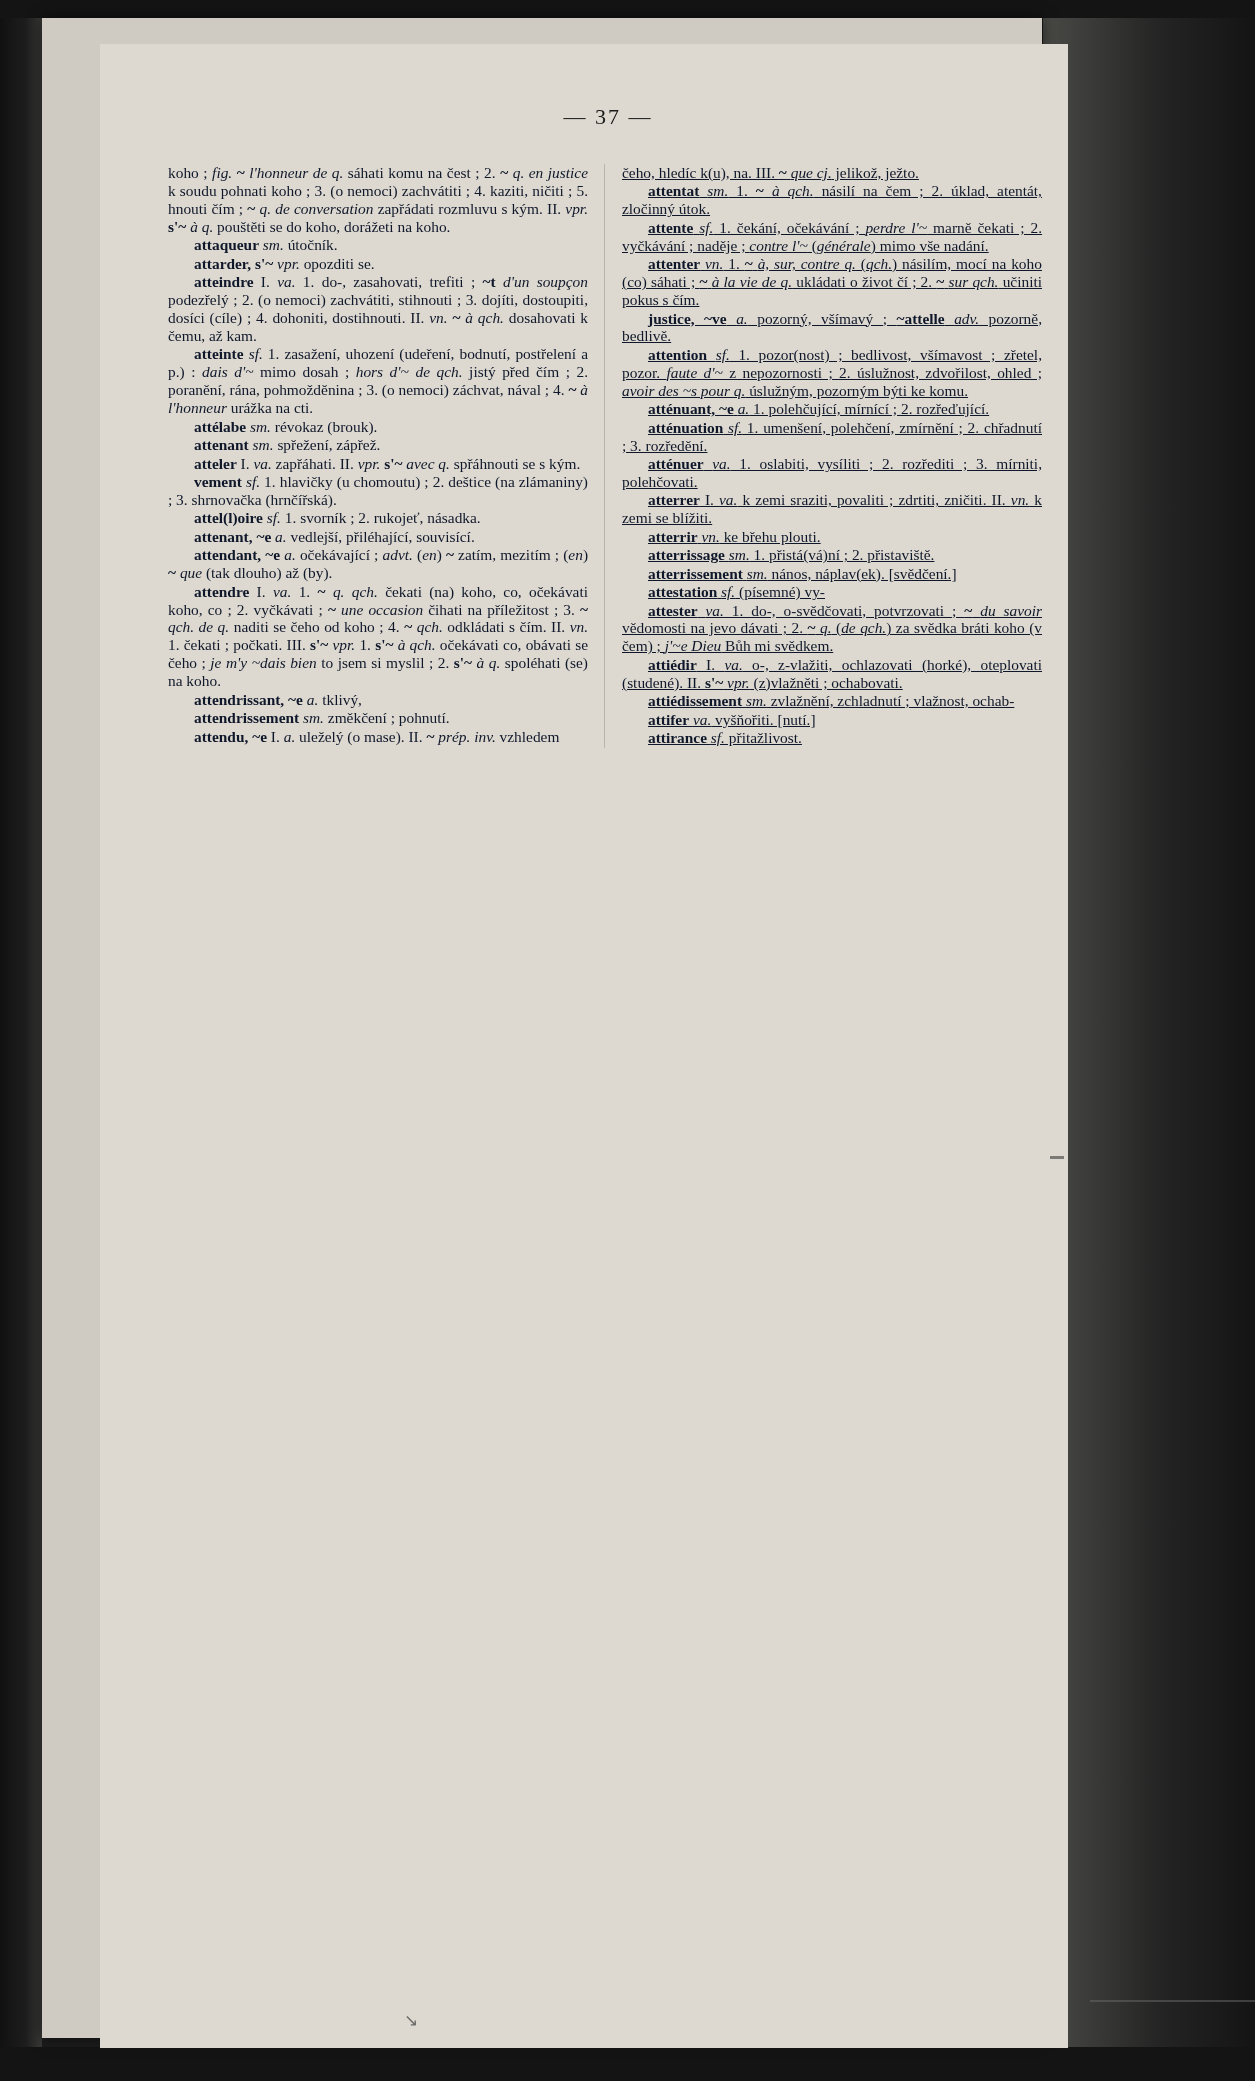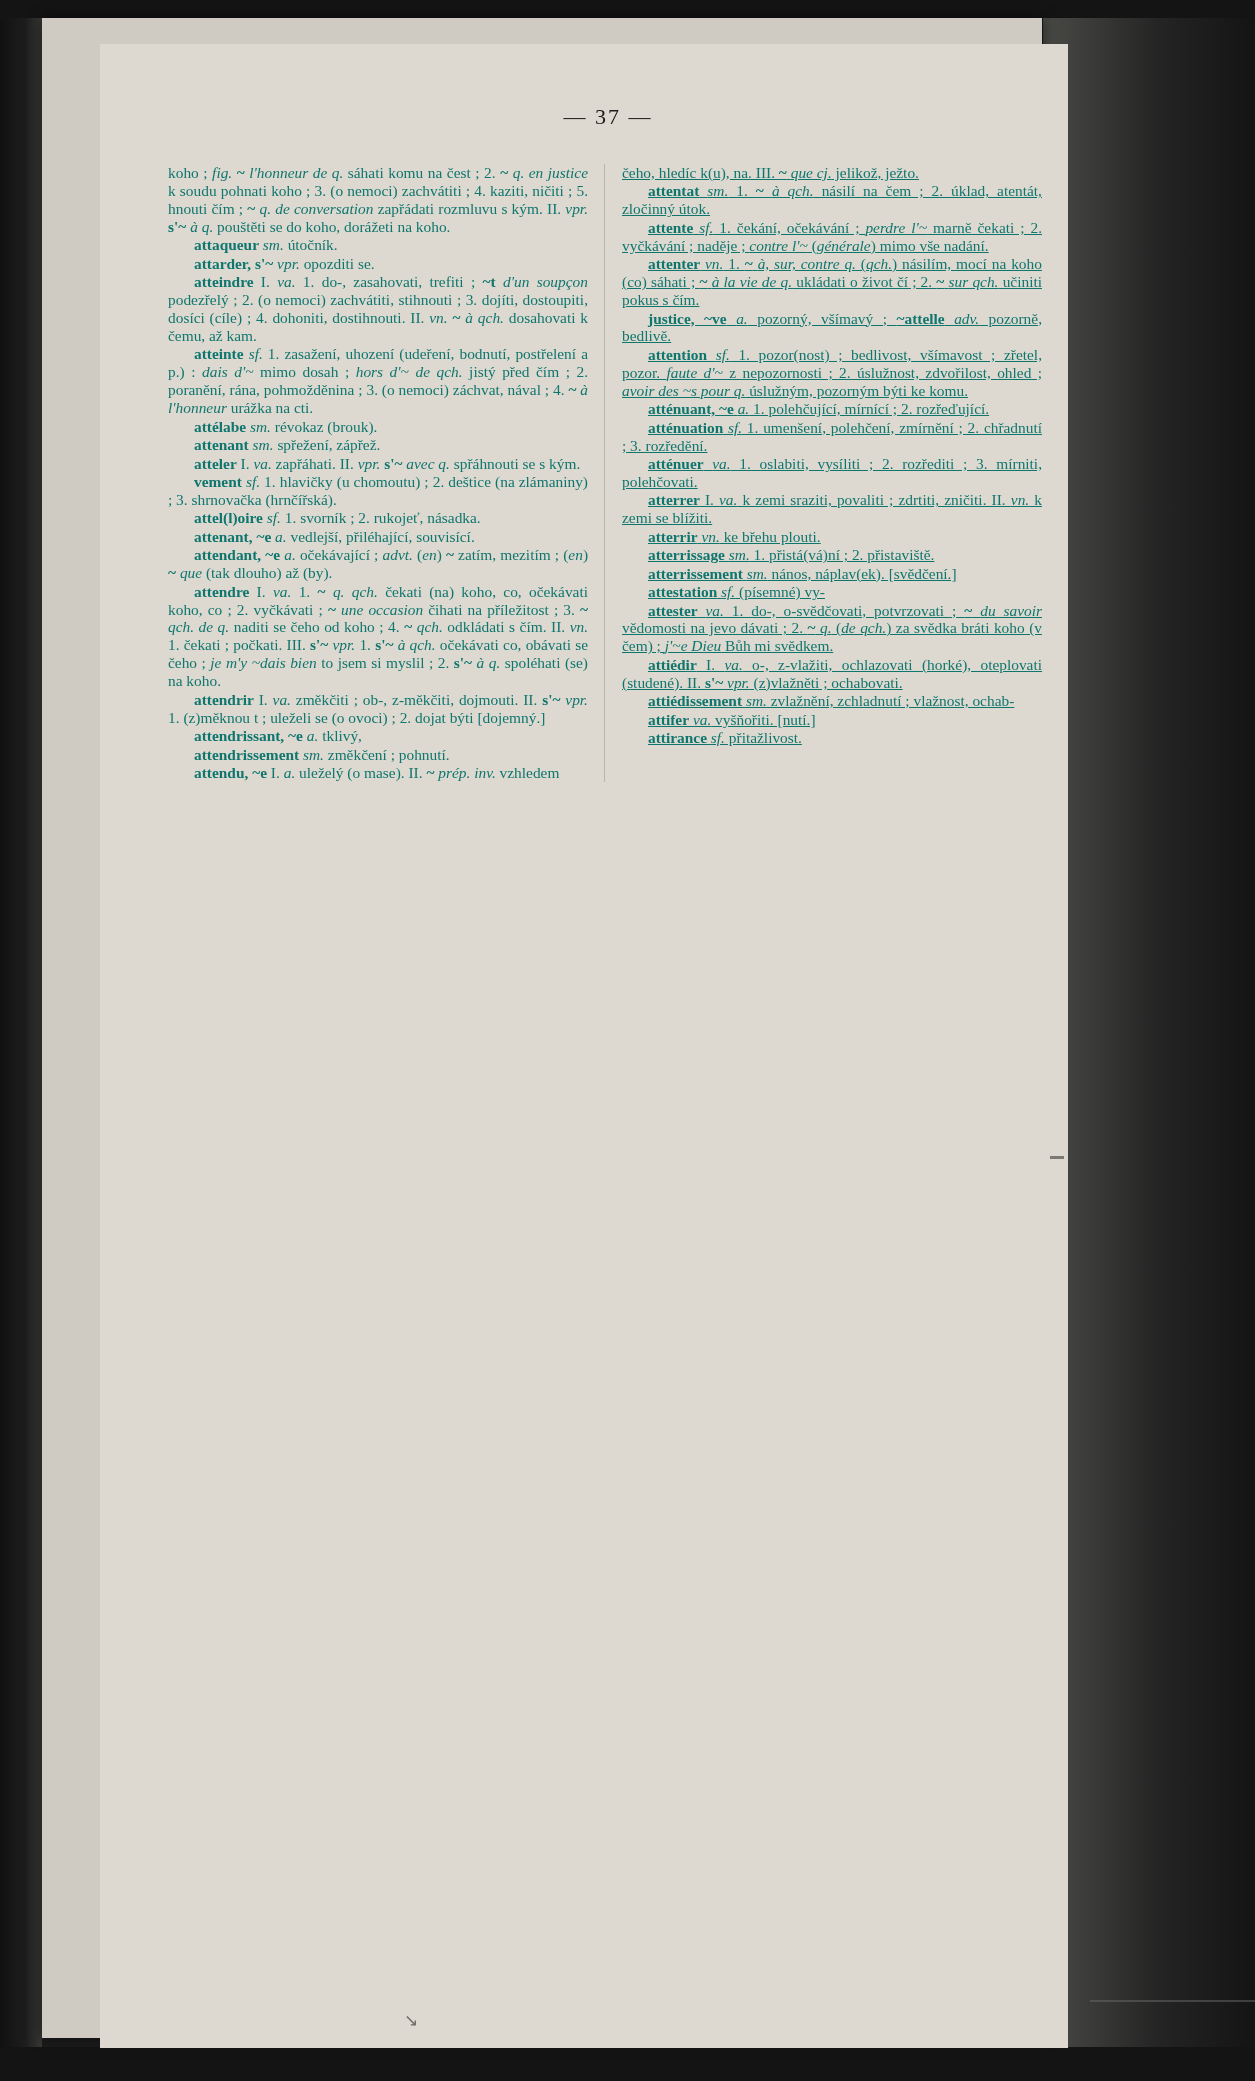--- a/index.html
+++ b/index.html
@@ -50,21 +50,21 @@
   }
   .columns {
     display: flex;
     gap: 0;
     position: relative;
   }
   .col {
     width: 420px;
     font-size: 15.4px;
     line-height: 1.165;
-    color: #0f766e;
+    color: #0f172a;
     text-align: justify;
     hyphens: none;
   }
   .col.left { padding-right: 14px; }
   .col.right { padding-left: 20px; text-decoration: underline; }
   .rule {
     position: absolute;
     left: 436px;
     top: 0;
     bottom: 0;
@@ -158,21 +158,20 @@
               <p class="entry"><b>atteindre</b> I. <i>va.</i> 1. do-, zasahovati, trefiti ; <b>~t</b> <i>d'un soupçon</i> podezřelý ; 2. (o nemoci) zachvátiti, stihnouti ; 3. dojíti, dostoupiti, dosíci (cíle) ; 4. dohoniti, dostihnouti. II. <i>vn.</i> <b>~</b> <i>à qch.</i> dosahovati k čemu, až kam.</p>
               <p class="entry"><b>atteinte</b> <i>sf.</i> 1. zasažení, uhození (udeření, bodnutí, postřelení a p.) : <i>dais d'~</i> mimo dosah ; <i>hors d'~ de qch.</i> jistý před čím ; 2. poranění, rána, pohmožděnina ; 3. (o nemoci) záchvat, nával ; 4. <b>~</b> <i>à l'honneur</i> urážka na cti.</p>
               <p class="entry"><b>attélabe</b> <i>sm.</i> révokaz (brouk).</p>
               <p class="entry"><b>attenant</b> <i>sm.</i> spřežení, zápřež.</p>
               <p class="entry"><b>atteler</b> I. <i>va.</i> zapřáhati. II. <i>vpr.</i> <b>s'~</b> <i>avec q.</i> spřáhnouti se s kým.</p>
               <p class="entry"><b>vement</b> <i>sf.</i> 1. hlavičky (u chomoutu) ; 2. deštice (na zlámaniny) ; 3. shrnovačka (hrnčířská).</p>
               <p class="entry"><b>attel(l)oire</b> <i>sf.</i> 1. svorník ; 2. rukojeť, násadka.</p>
               <p class="entry"><b>attenant, ~e</b> <i>a.</i> vedlejší, přiléhající, souvisící.</p>
               <p class="entry"><b>attendant, ~e</b> <i>a.</i> očekávající ; <i>advt.</i> (<i>en</i>) <b>~</b> zatím, mezitím ; (<i>en</i>) <b>~</b> <i>que</i> (tak dlouho) až (by).</p>
               <p class="entry"><b>attendre</b> I. <i>va.</i> 1. <b>~</b> <i>q. qch.</i> čekati (na) koho, co, očekávati koho, co ; 2. vyčkávati ; <b>~</b> <i>une occasion</i> čihati na příležitost ; 3. <b>~</b> <i>qch. de q.</i> naditi se čeho od koho ; 4. <b>~</b> <i>qch.</i> odkládati s čím. II. <i>vn.</i> 1. čekati ; počkati. III. <b>s'~</b> <i>vpr.</i> 1. <b>s'~</b> <i>à qch.</i> očekávati co, obávati se čeho ; <i>je m'y ~dais bien</i> to jsem si myslil ; 2. <b>s'~</b> <i>à q.</i> spoléhati (se) na koho.</p>
-              <p class="entry"><b>attendrir</b> I. <i>va.</i> změkčiti ; ob-, z-měkčiti, dojmouti. II. <b>s'~</b> <i>vpr.</i> 1. (z)měknou t ; uleželi se (o ovoci) ; 2. dojat býti [dojemný.]</p>
               <p class="entry"><b>attendrissant, ~e</b> <i>a.</i> tklivý,</p>
               <p class="entry"><b>attendrissement</b> <i>sm.</i> změkčení ; pohnutí.</p>
               <p class="entry"><b>attendu,</b> <b>~e</b> I. <i>a.</i> uleželý (o mase). II. <b>~</b> <i>prép. inv.</i> vzhledem</p>
             </div>
           <div class="col right" id="right-col">
               <p class="entry noind">čeho, hledíc k(u), na. III. <b>~</b> <i>que cj.</i> jelikož, ježto.</p>
               <p class="entry"><b>attentat</b> <i>sm.</i> 1. <b>~</b> <i>à qch.</i> násilí na čem ; 2. úklad, atentát, zločinný útok.</p>
               <p class="entry"><b>attente</b> <i>sf.</i> 1. čekání, očekávání ; <i>perdre l'~</i> marně čekati ; 2. vyčkávání ; naděje ; <i>contre l'~</i> (<i>générale</i>) mimo vše nadání.</p>
               <p class="entry"><b>attenter</b> <i>vn.</i> 1. <b>~</b> <i>à, sur, contre q.</i> (<i>qch.</i>) násilím, mocí na koho (co) sáhati ; <b>~</b> <i>à la vie de q.</i> ukládati o život čí ; 2. <b>~</b> <i>sur qch.</i> učiniti pokus s čím.</p>
               <p class="entry"><b>justice, ~ve</b> <i>a.</i> pozorný, všímavý ; <b>~attelle</b> <i>adv.</i> pozorně, bedlivě.</p>

